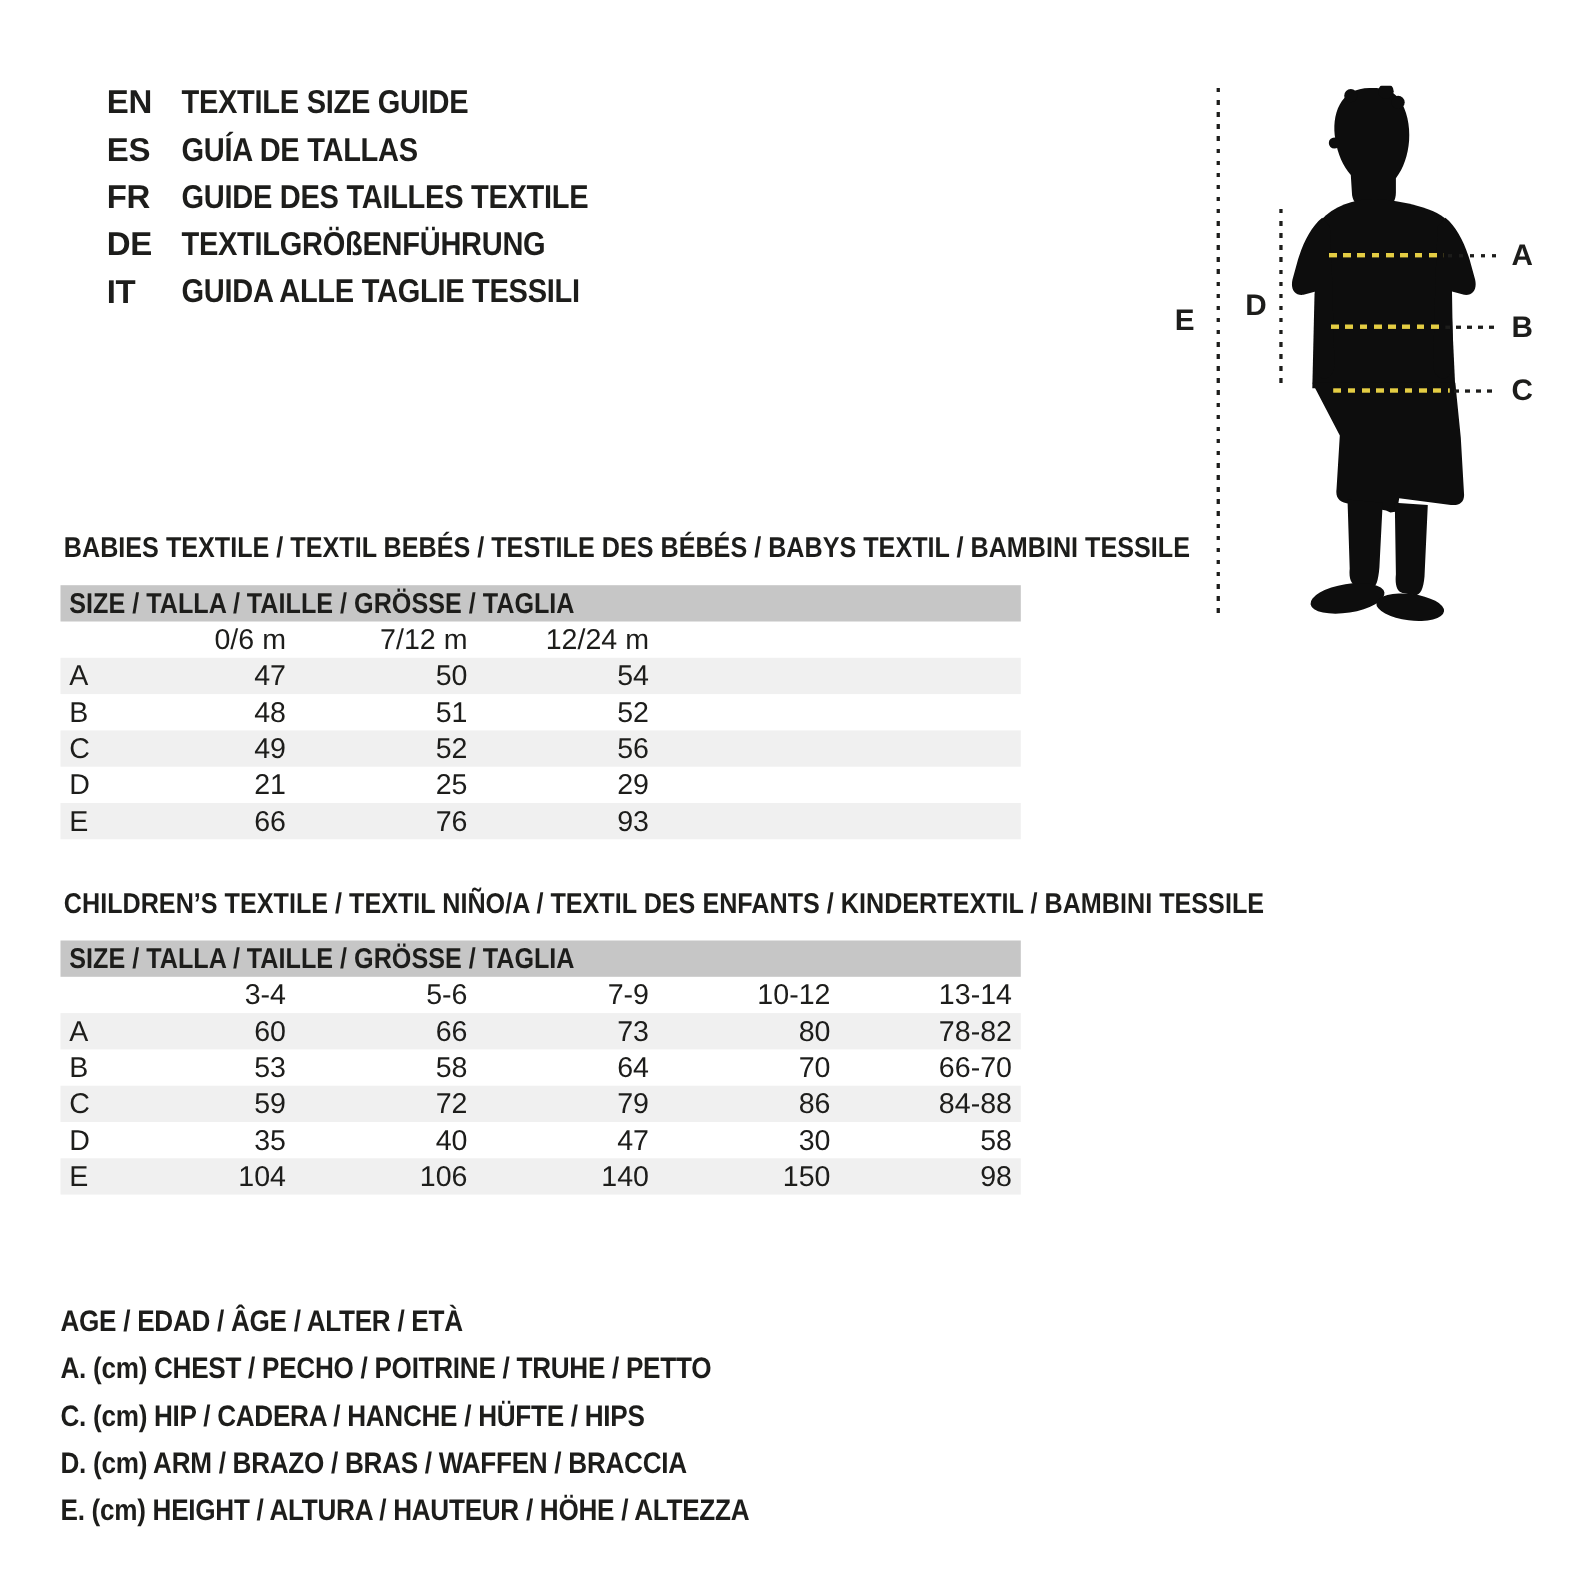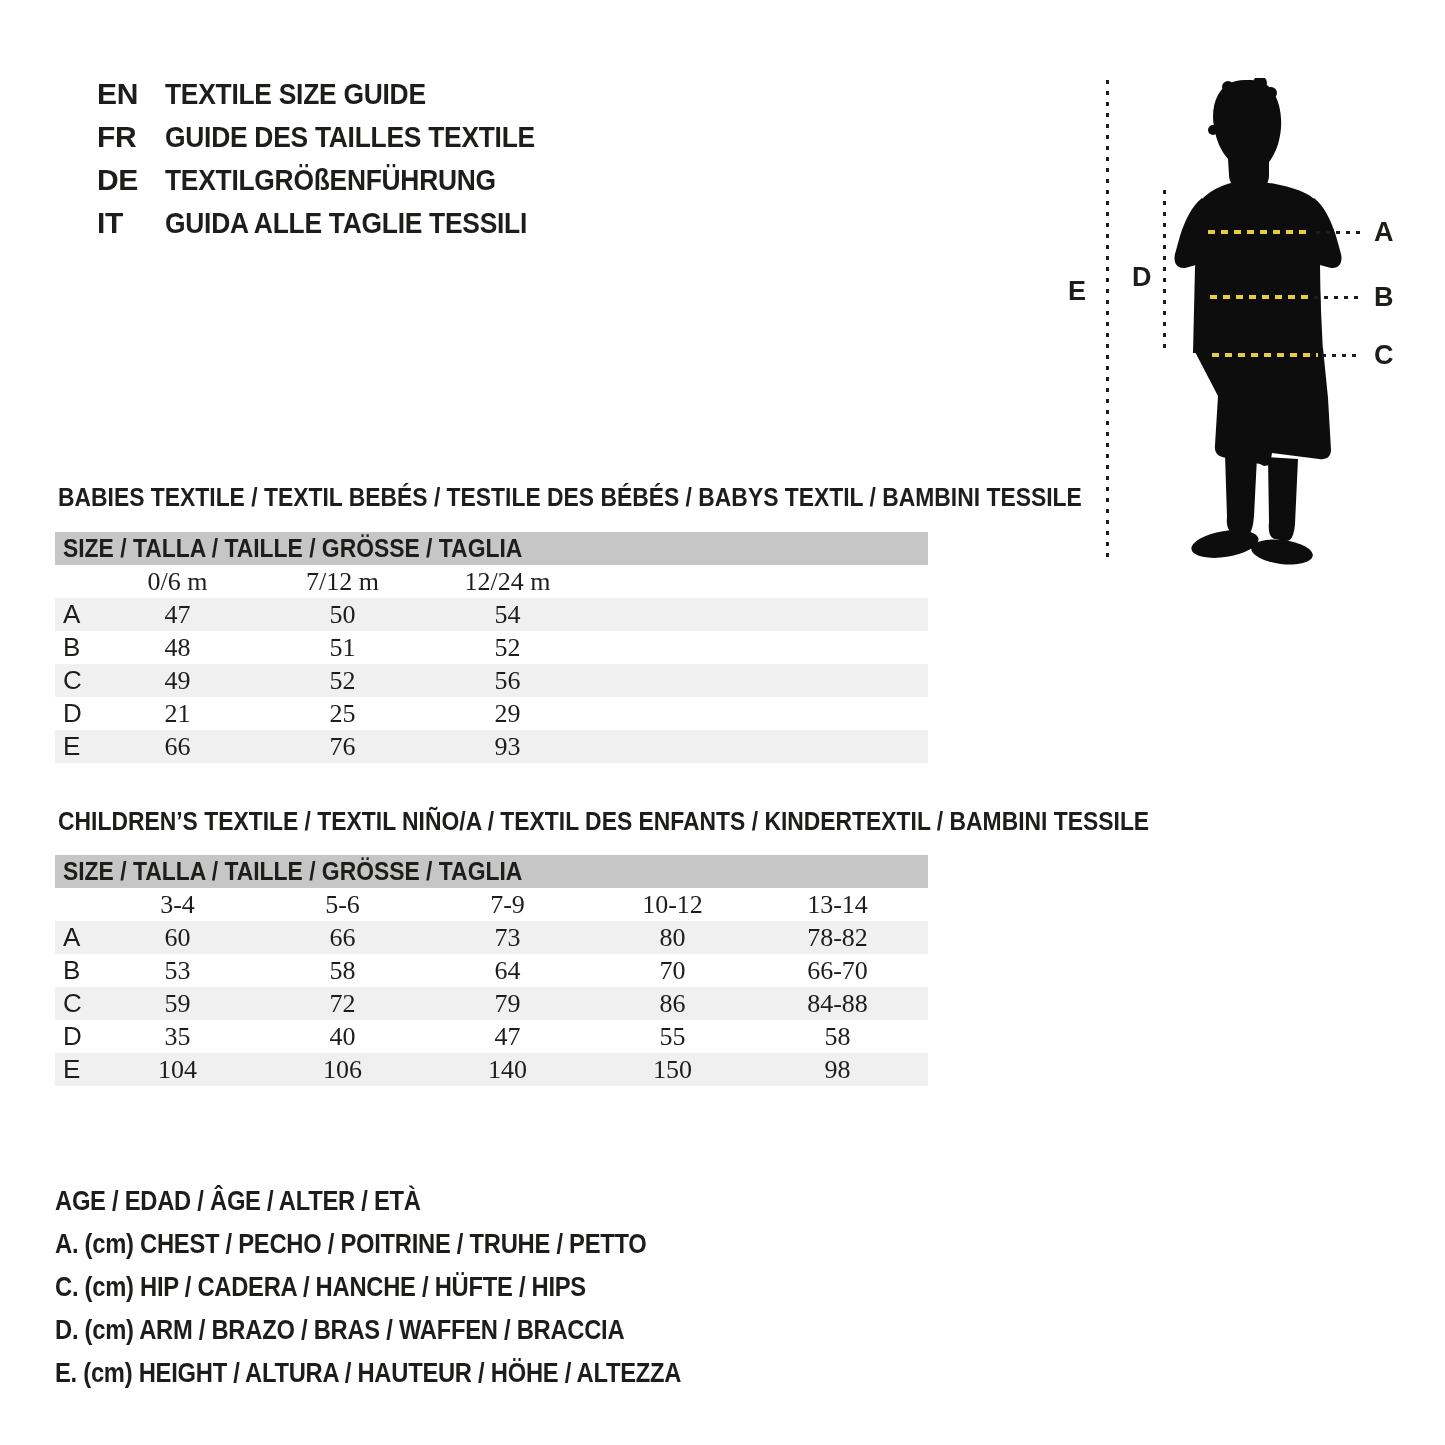--- a/index.html
+++ b/index.html
@@ -45,33 +45,37 @@
   
   .sizetable{position:absolute;left:55px;width:873px;}
   #babies-table{top:532px;}
   #children-table{top:855px;}
   .size-bar{height:33px;background:var(--bar-gray,#c6c6c6);display:flex;align-items:center;padding-left:8px;box-sizing:border-box;font-size:26px;font-weight:bold;}
   .cols-row{height:33px;display:flex;align-items:center;font-size:26px;}
   .cols-row .spacer{width:40px;flex:0 0 40px;}
   .trow{height:33px;display:flex;align-items:center;font-size:26px;}
   .trow.stripe{background:var(--row-stripe,#f0f0f0);}
   .rlabel{width:40px;flex:0 0 40px;padding-left:8px;box-sizing:border-box;}
-  .cell{width:165px;flex:0 0 165px;text-align:center;font-family:Liberation Serif, serif;}
+  .cell{width:165px;flex:0 0 165px;text-align:right;}
 
   
   .legend{position:absolute;left:55px;top:1136px;margin-top:44px;}
   .legend-line{height:43px;display:flex;align-items:center;font-size:27px;font-weight:bold;letter-spacing:-0.3px;}
 </style>
 </head>
 <body style="--background: #ffffff; --ink: #1d1d1b; --bar-gray: #c6c6c6; --row-stripe: #f0f0f0; --dash-yellow: #e4cd43; --silhouette: #0d0d0d;">
 
 <div class="lang-block">
   <div class="lang-row">
     <span class="lang-code">EN</span>
     <span class="cx">TEXTILE SIZE GUIDE</span>
+  </div>
+  <div class="lang-row">
+    <span class="lang-code">ES</span>
+    <span class="cx">GUÍA DE TALLAS</span>
   </div>
   <div class="lang-row">
     <span class="lang-code">FR</span>
     <span class="cx">GUIDE DES TAILLES TEXTILE</span>
   </div>
   <div class="lang-row">
     <span class="lang-code">DE</span>
     <span class="cx">TEXTILGRÖßENFÜHRUNG</span>
   </div>
   <div class="lang-row">
@@ -203,21 +207,21 @@
       <div class="cell">72</div>
       <div class="cell">79</div>
       <div class="cell">86</div>
       <div class="cell">84-88</div>
     </div>
     <div class="trow">
       <div class="rlabel">D</div>
       <div class="cell">35</div>
       <div class="cell">40</div>
       <div class="cell">47</div>
-      <div class="cell">55</div>
+      <div class="cell">30</div>
       <div class="cell">58</div>
     </div>
     <div class="trow stripe">
       <div class="rlabel">E</div>
       <div class="cell">104</div>
       <div class="cell">106</div>
       <div class="cell">140</div>
       <div class="cell">150</div>
       <div class="cell">98</div>
     </div>

